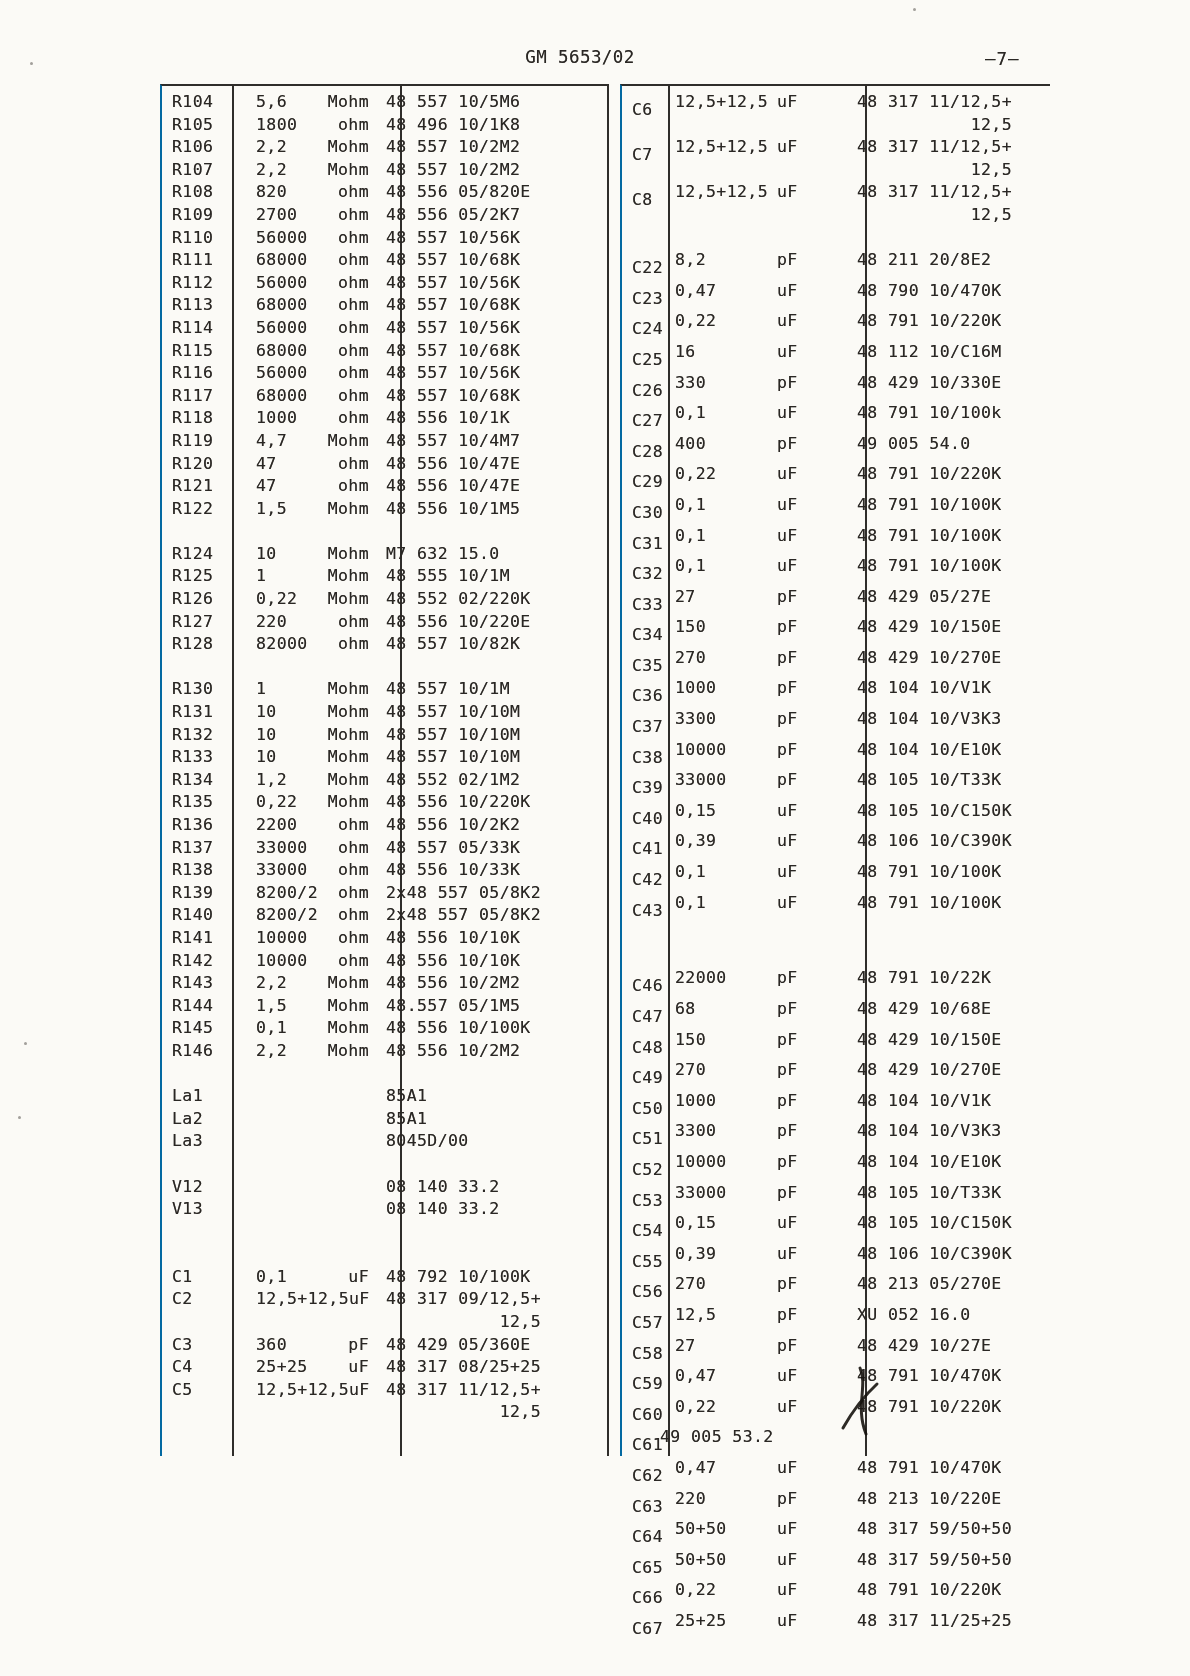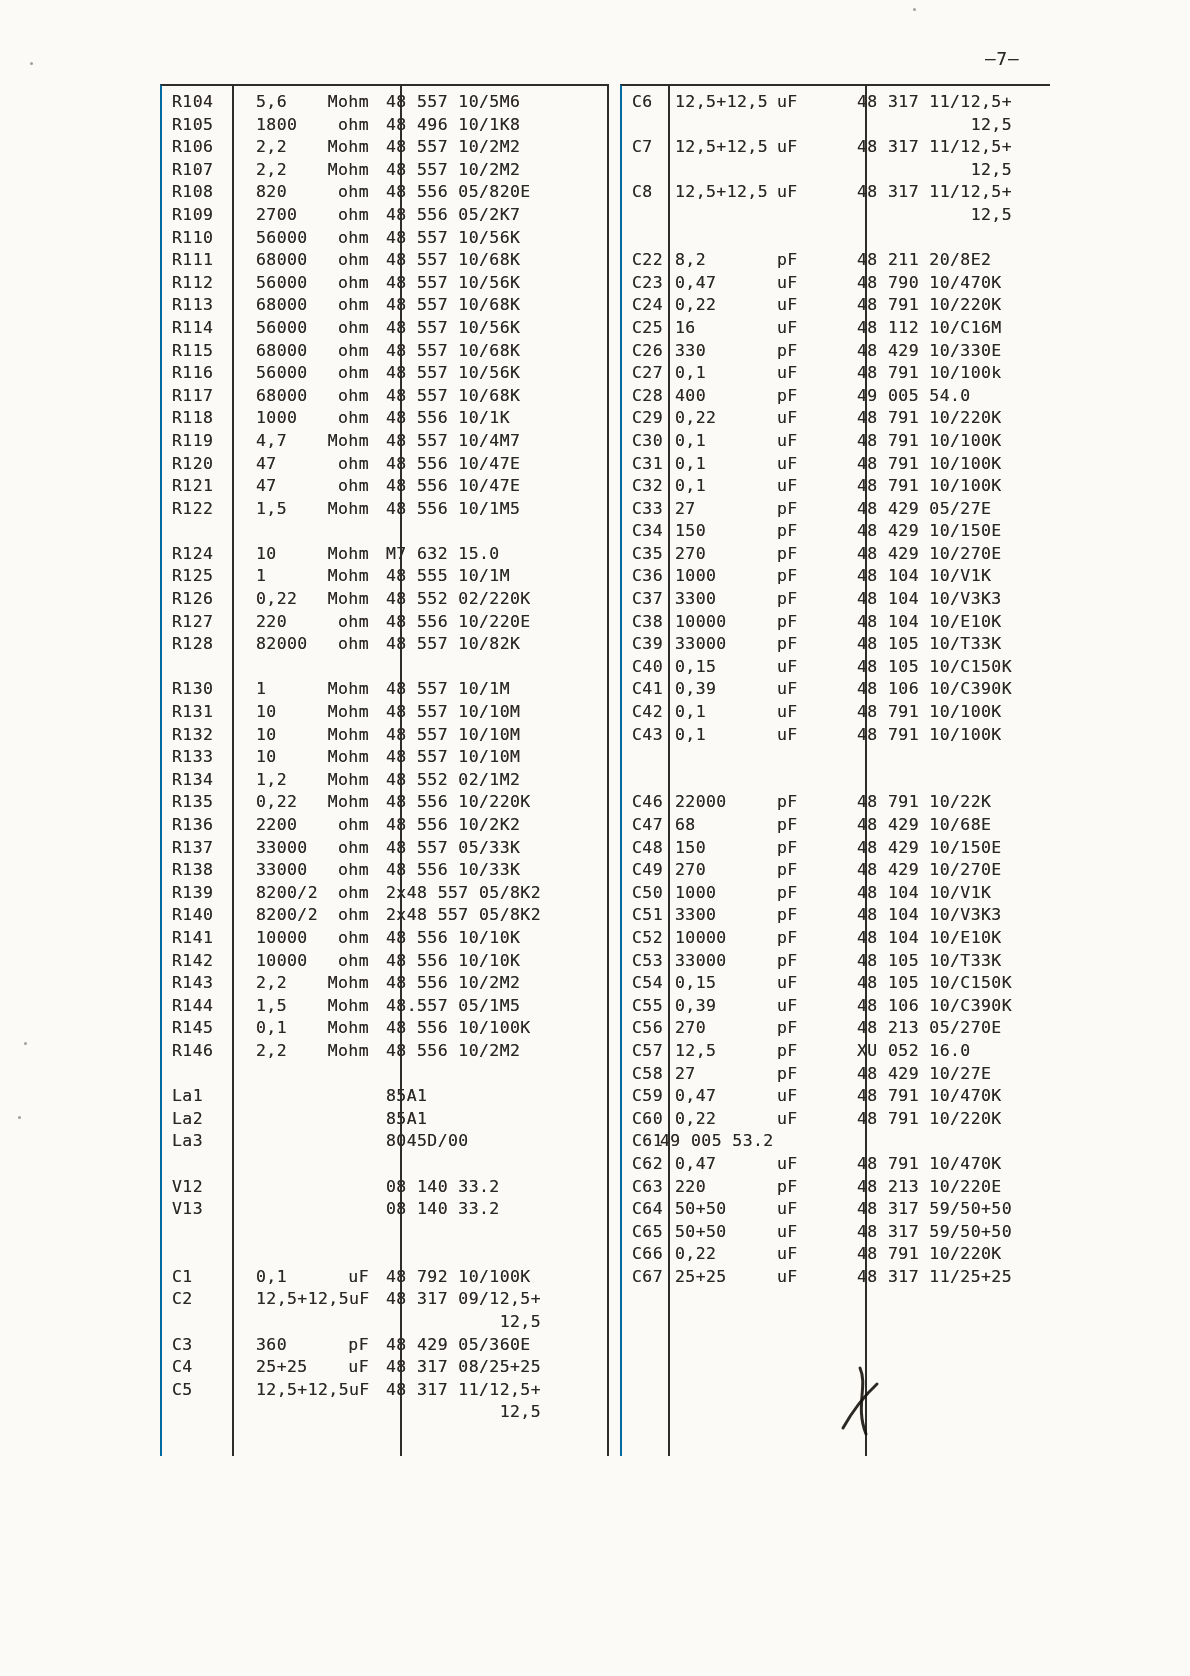--- a/index.html
+++ b/index.html
@@ -26,38 +26,39 @@
   .vline{position:absolute;top:0;bottom:0;width:2px;background:#2f2d2a;}
   .t-left .vl1{left:70px;} .t-left .vl2{left:238px;}
   .t-right .vl1{left:46px;} .t-right .vl2{left:243px;}
 
   .rows{padding-top:5px;position:relative;}
   .row{display:flex;align-items:flex-start;min-height:22.6px;}
   .row.spacer{height:22.6px;}
   .c-ref,.c-mid,.c-part{flex:none;box-sizing:border-box;}
   .c-ref{padding-left:10px;white-space:pre;}
   .t-left .c-ref{width:70px;}
-  .t-right .c-ref{width:28px;}
+  .t-right .c-ref{width:28px;margin-top:8px;}
   .c-mid{position:relative;}
   .t-left .c-mid{width:144px;padding-left:24px;}
   .t-right .c-mid{width:197px;padding-left:25px;}
   .c-val{white-space:pre;display:block;}
   .c-unit{position:absolute;top:0;white-space:pre;}
   .t-left .c-unit{right:7px;}
   .t-right .c-unit{left:127px;}
   .c-part{padding-left:10px;white-space:pre;}
 
   .speck{position:absolute;background:#4a463f;border-radius:50%;opacity:0.5;}
   .mark-svg{position:absolute;left:840px;top:1366px;pointer-events:none;}
 </style>
 </head>
 <body>
 
 <div class="page">
 
+  <div class="hdr-center">GM 5653/02</div>
   <div class="hdr-right">–7–</div>
 
   <div class="table t-left">
     <div class="vline vl1"></div>
     <div class="vline vl2"></div>
     <div class="rows" id="left-rows">
         <div class="row">
           <span class="c-ref">R104</span>
           <span class="c-mid">
             <span class="c-val">5,6</span>

